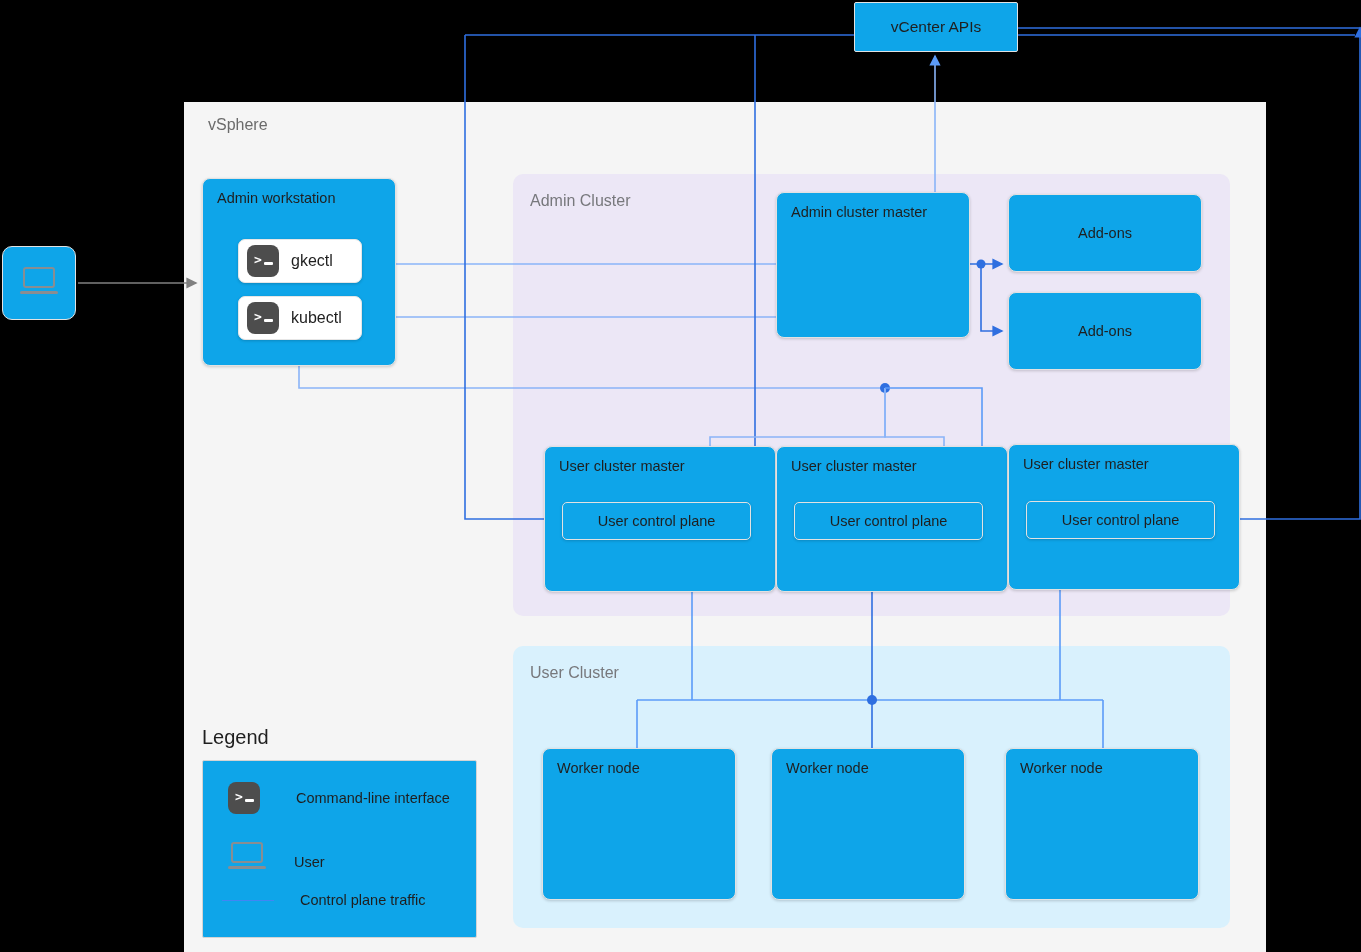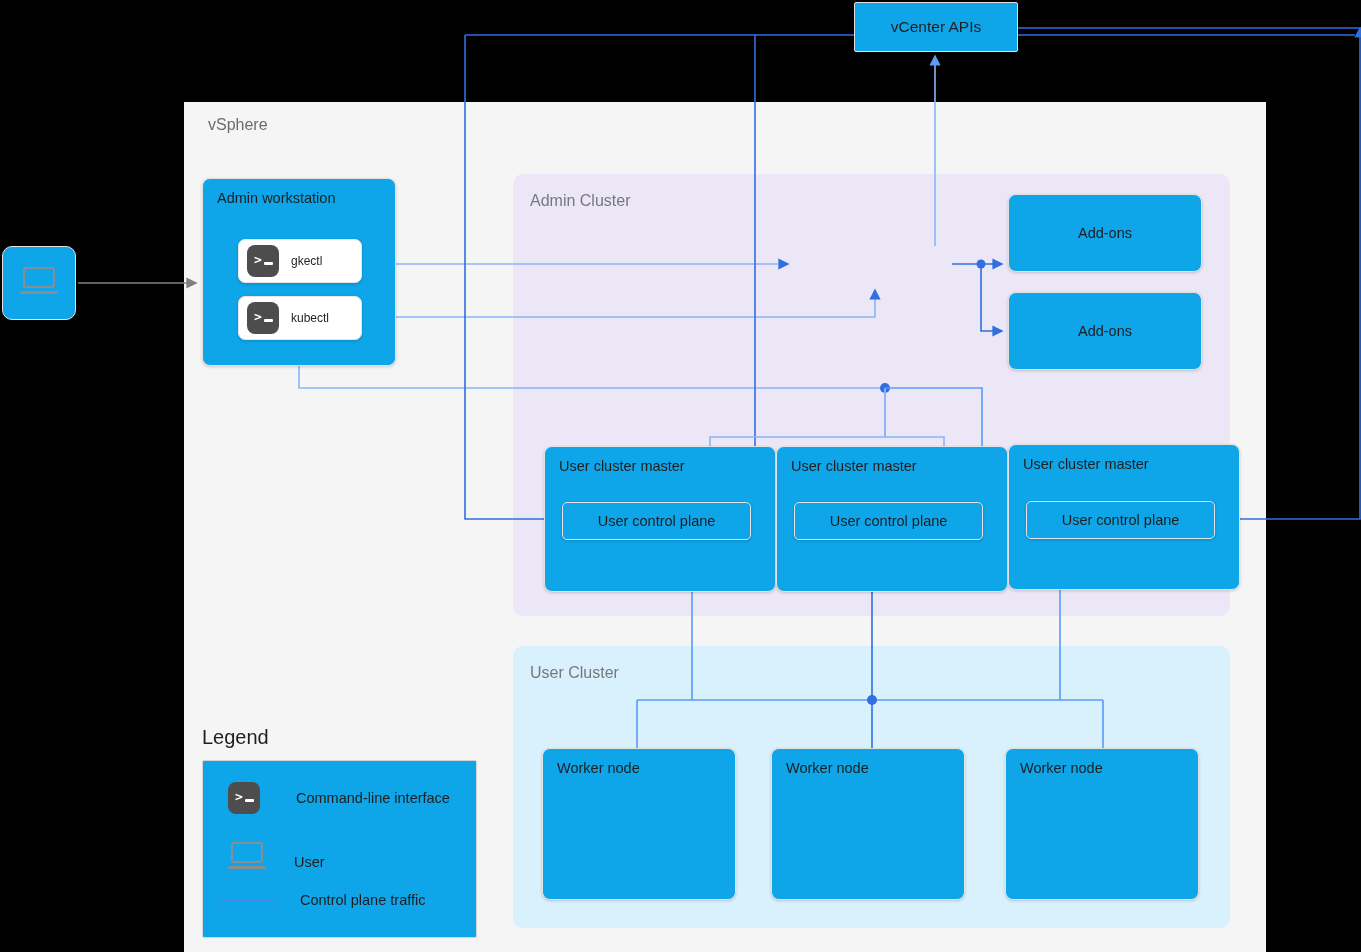--- a/index.html
+++ b/index.html
@@ -28,21 +28,21 @@
   #vcenter-box .card-center{font-size:15.5px;}
 
   #user-icon-box{left:2px;top:246px;width:74px;height:74px;border-radius:10px;border:1px solid #e2e2e2;}
 
   #admin-ws{left:202px;top:178px;width:194px;height:188px;}
   .cli-chip{position:absolute;width:122px;height:42px;background:#fff;border:1px solid #e6e6e6;
             border-radius:7px;box-shadow:0 1px 3px rgba(0,0,0,.18);display:flex;align-items:center;}
   #cli-gkectl{left:238px;top:239px;}
   #cli-kubectl{left:238px;top:296px;}
   .cli-chip .term{margin-left:8px;}
-  .cli-chip .lbl{margin-left:12px;font-size:12px;color:#1f1f1f;}
+  .cli-chip .lbl{margin-left:12px;font-size:16px;color:#1f1f1f;}
 
   .term-icon{width:32px;height:32px;background:#4d4d4d;border-radius:8px;position:relative;display:inline-block;}
   .term-icon .chev{position:absolute;left:7px;top:8px;color:#fff;font-size:13px;line-height:13px;font-weight:bold;font-family:"DejaVu Sans Mono",monospace;}
   .term-icon .und{position:absolute;left:17px;top:17px;width:9px;height:3px;background:#fff;border-radius:1px;}
 
   .laptop-icon{position:relative;width:38px;height:28px;display:inline-block;}
   .laptop-icon .scr{position:absolute;left:3px;top:0;width:32px;height:21px;border:2.4px solid #8a8d91;border-radius:3px;box-sizing:border-box;}
   .laptop-icon .base{position:absolute;left:0;top:24px;width:38px;height:3px;background:#8a8d91;border-radius:2px;}
 
   #admin-master{left:776px;top:192px;width:194px;height:146px;}
@@ -167,20 +167,23 @@
     <span class="lbl">gkectl</span>
   </div>
   <div class="cli-chip" id="cli-kubectl">
     <span class="term term-icon">
         <span class="chev">&gt;</span>
         <span class="und"></span>
       </span>
     <span class="lbl">kubectl</span>
   </div>
 
+  <div class="card" id="admin-master">
+    <div class="card-title">Admin cluster master</div>
+  </div>
 
   <div class="card" id="addons-1">
     <div class="card-center">Add-ons</div>
   </div>
   <div class="card" id="addons-2">
     <div class="card-center">Add-ons</div>
   </div>
 
   <div class="card ucm" id="ucm-1">
     <div class="card-title">User cluster master</div>

